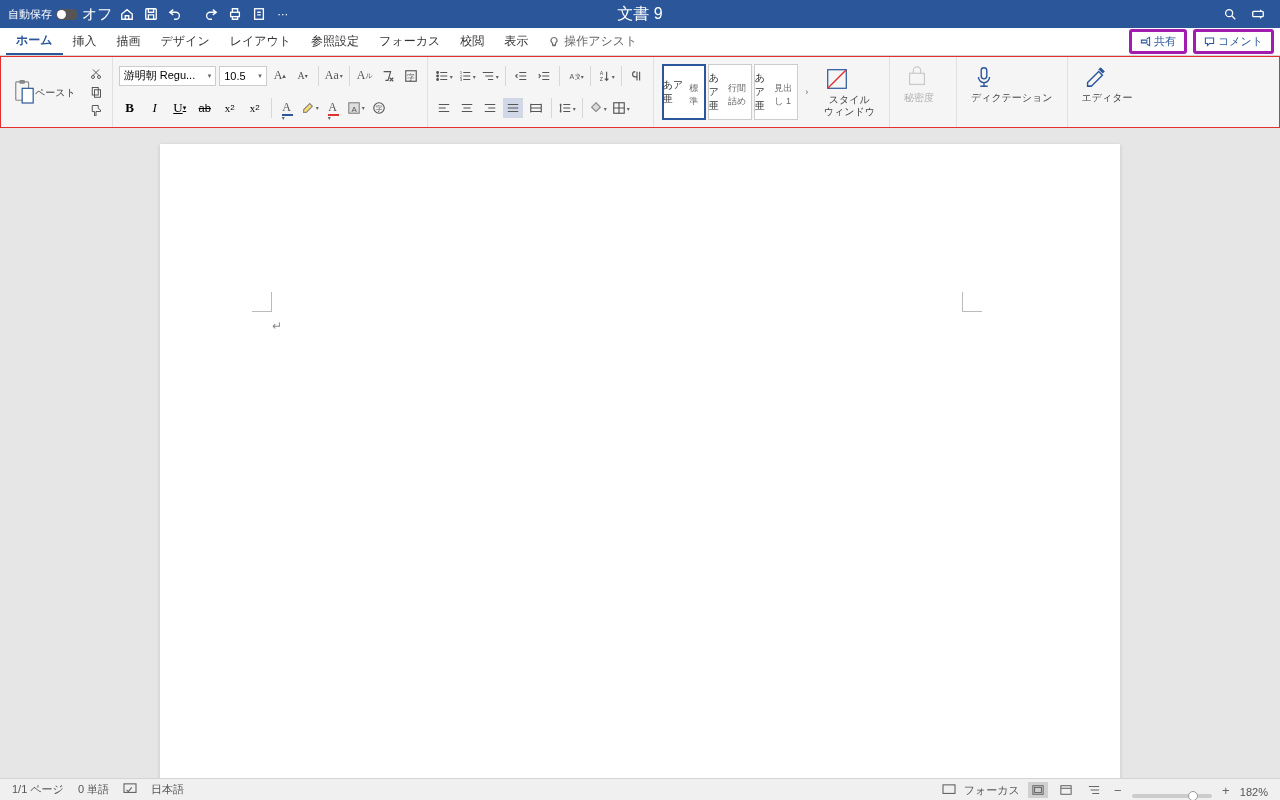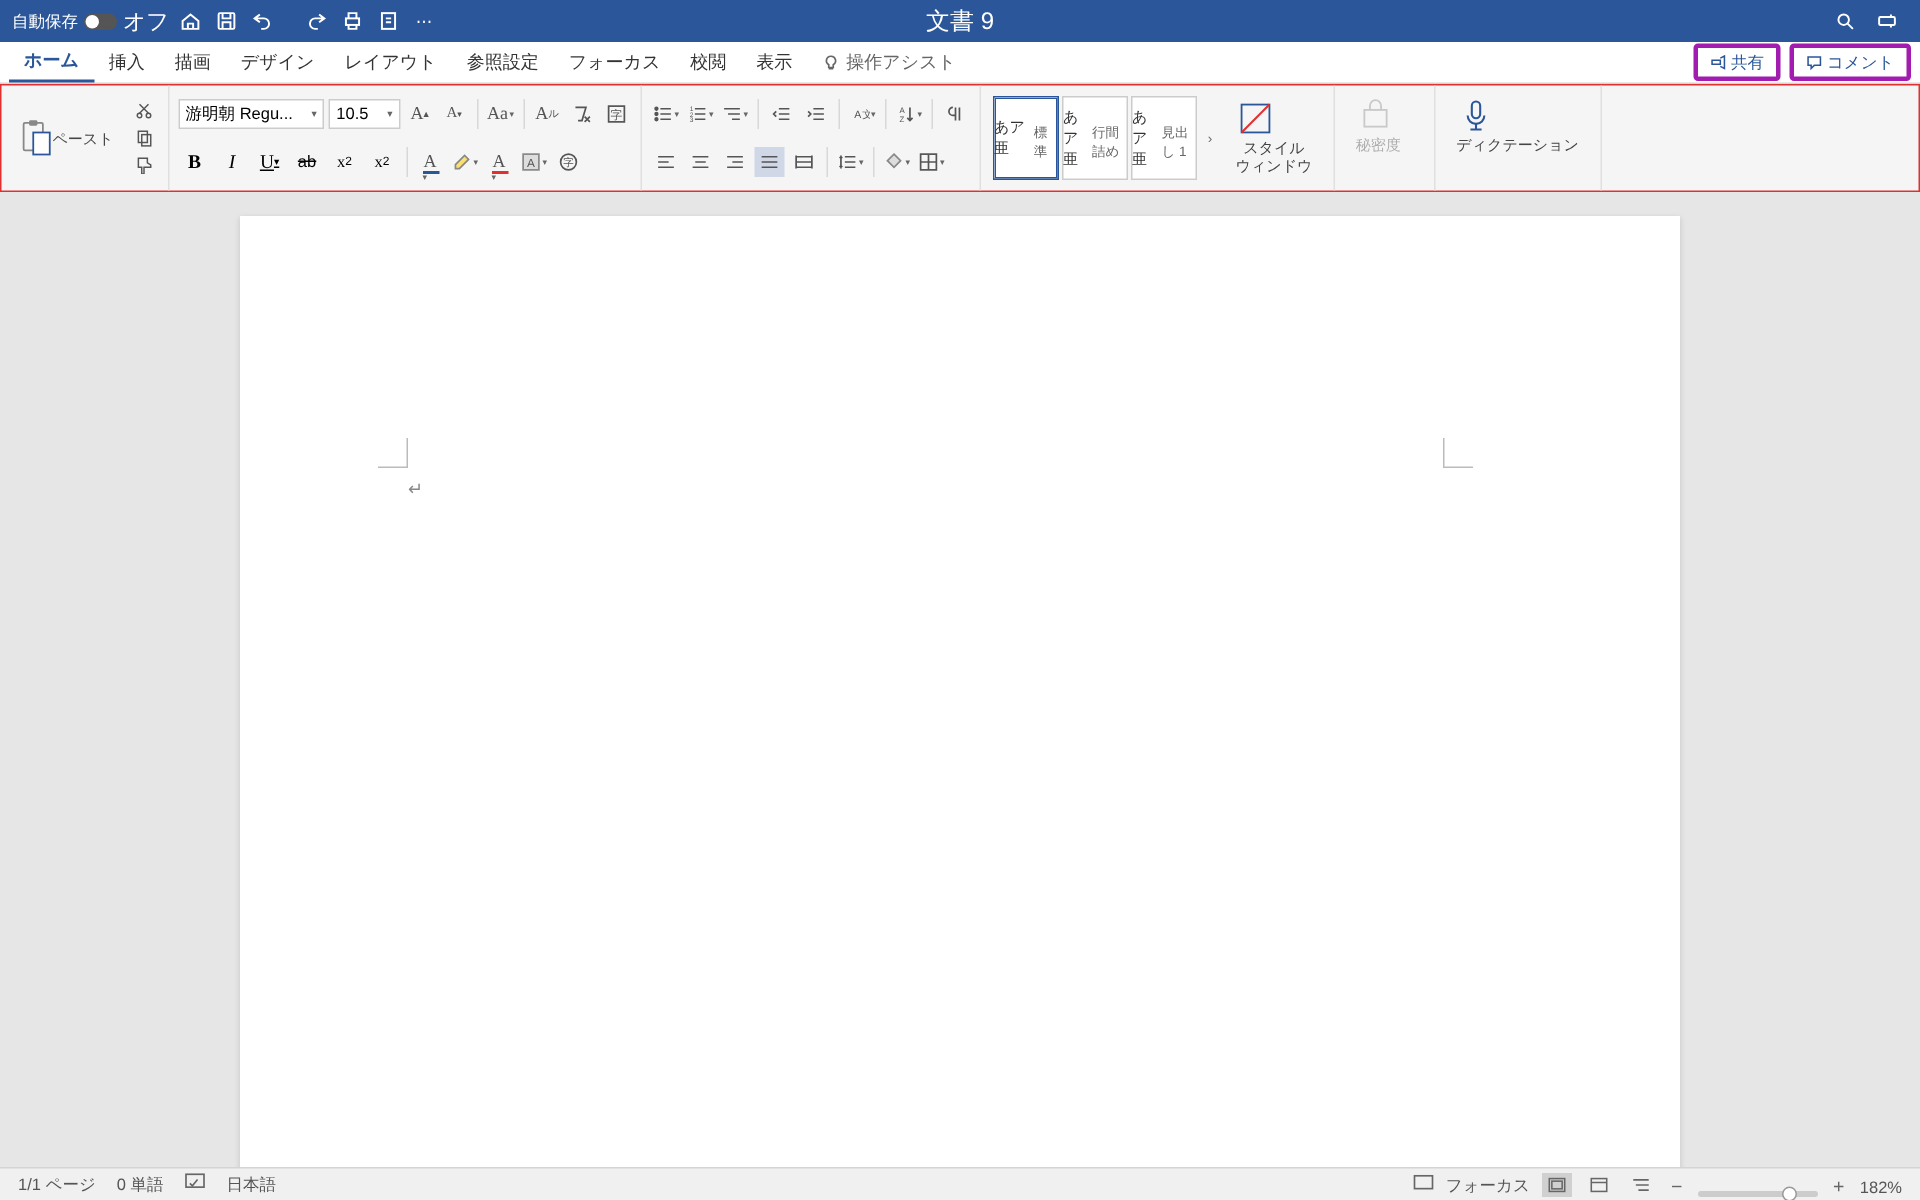--- a/index.html
+++ b/index.html
@@ -424,20 +424,30 @@
   <div class="rgroup">
     <div class="large-btn">
       <svg viewBox="0 0 28 28">
           <rect x="11" y="4" width="6" height="12" rx="3" fill="none" stroke="#2b579a" stroke-width="1.5"></rect>
           <path d="M8 14a6 6 0 0012 0M14 20v4M10 24h8" stroke="#2b579a" stroke-width="1.5" fill="none"></path>
         </svg>
       <span class="large-label">ディクテーション</span>
     </div>
   </div>
 
+  <div class="rgroup" style="border-right:none;">
+    <div class="large-btn">
+      <svg viewBox="0 0 28 28">
+          <path d="M6 20L18 8l4 4L10 24H6z" fill="none" stroke="#2b579a" stroke-width="1.5"></path>
+          <path d="M6 24h4" stroke="#2b579a" stroke-width="1.5"></path>
+          <path d="M18 6l2-2 4 4-2 2" fill="#2b579a" stroke="#2b579a"></path>
+        </svg>
+      <span class="large-label">エディター</span>
+    </div>
+  </div>
 </div>
 
 <div class="doc-area">
   <div class="page">
     <div class="margin-mark mm-tl"></div>
     <div class="margin-mark mm-tr"></div>
     <div class="cursor-para">↵</div>
   </div>
 </div>
 

